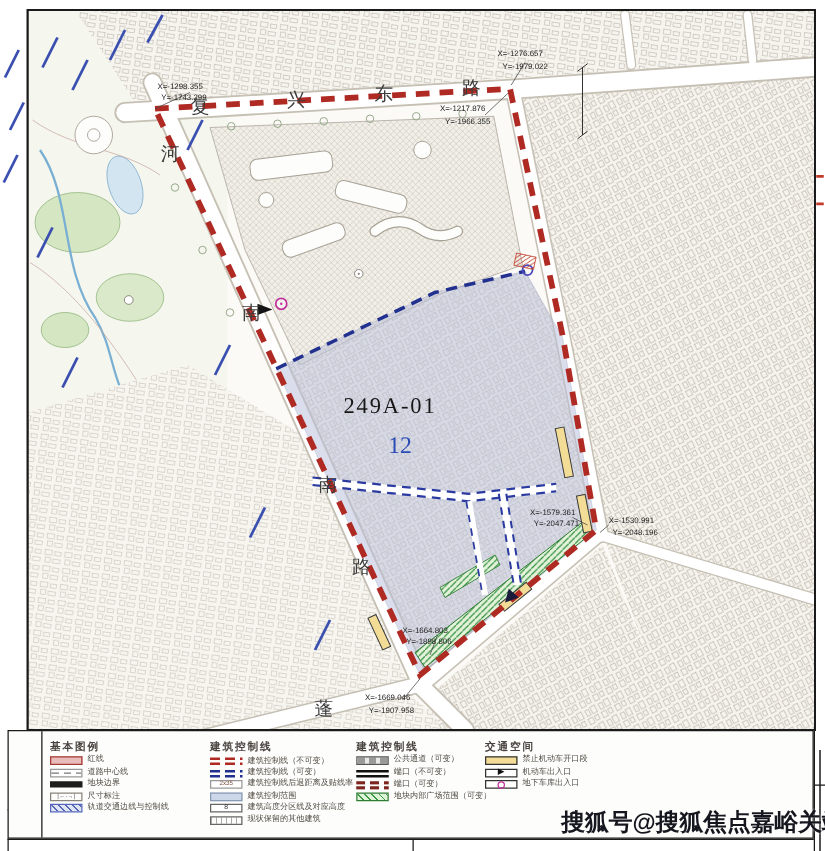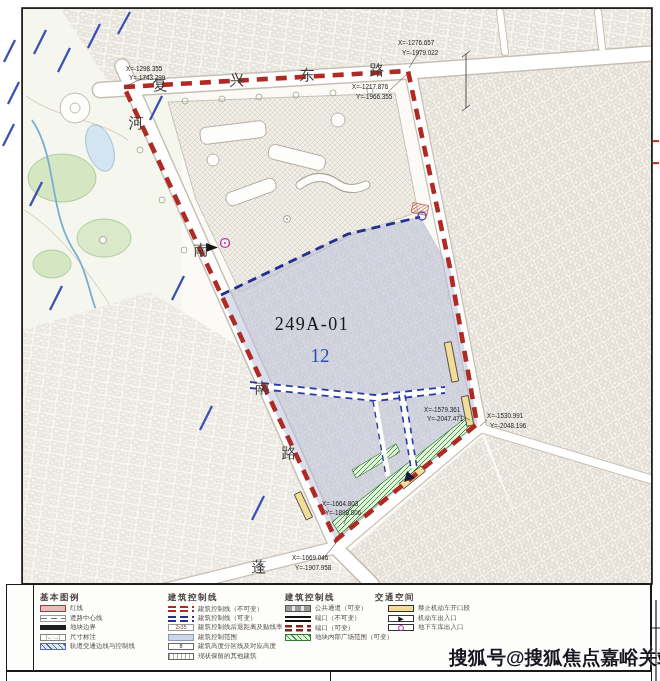--- a/index.html
+++ b/index.html
@@ -289,21 +289,21 @@
 <div class="legend-box">
   <div class="legend-divider"></div>
 </div>
 
 <div class="side-char" style="top:596px">图</div>
 <div class="side-char" style="top:640px">例</div>
 
 <div class="lt" style="left:40px;top:592px;z-index:6">基本图例</div>
 <div class="lt" style="left:168px;top:592px;z-index:6">建筑控制线</div>
 <div class="lt" style="left:285px;top:592px;z-index:6">建筑控制线</div>
-<div class="lt" style="left:375px;top:592px;z-index:6">交通空间</div>
+<div class="lt" style="left:388px;top:592px;z-index:6">交通空间</div>
 
 <div class="li" style="left:40px;top:605px;z-index:6">
   <span class="sw sw-redline"></span>
   <span>红线</span>
     </div>
 <div class="li" style="left:40px;top:614.5px;z-index:6">
   <span class="sw sw-centerline"></span>
   <span>道路中心线</span>
     </div>
 <div class="li" style="left:40px;top:624px;z-index:6">

